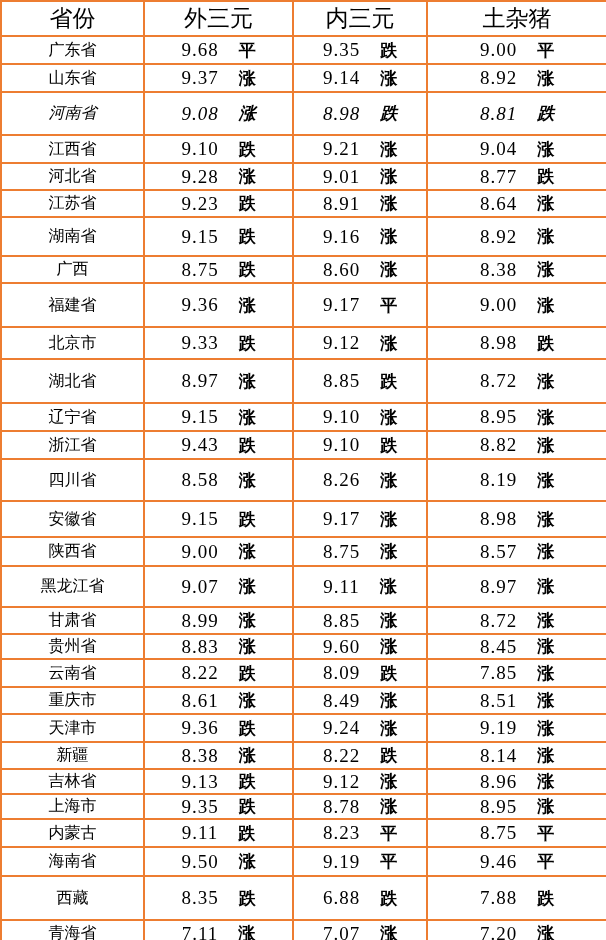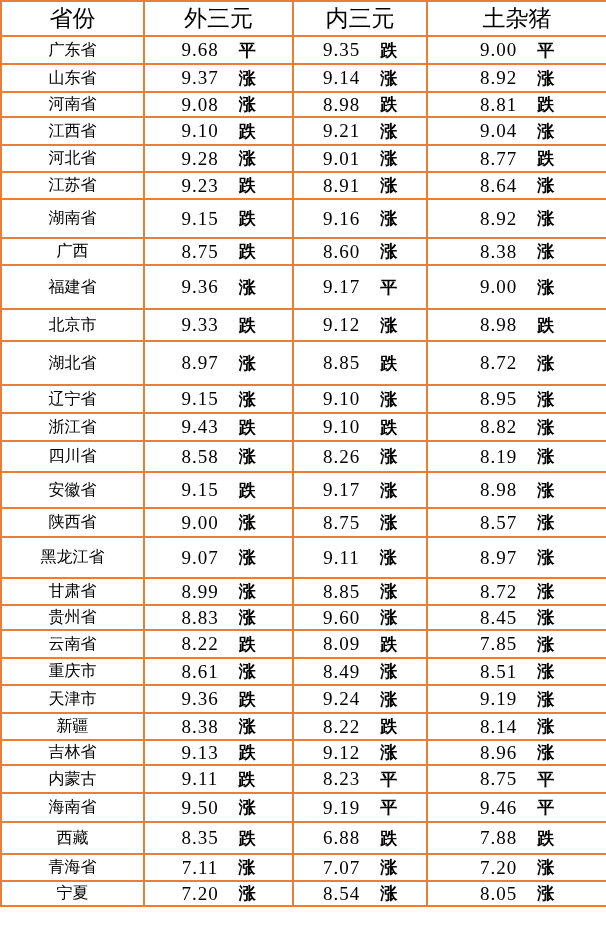--- a/index.html
+++ b/index.html
@@ -112,21 +112,21 @@
         <span class="trend">涨</span>
       </div>
     </td>
     <td class="val-cell">
       <div class="cell-wrap">
         <span class="val">8.92</span>
         <span class="trend">涨</span>
       </div>
     </td>
   </tr>
-      <tr style="height: 25px;">
+      <tr style="height: 43px; font-style: italic;">
     <td class="province-cell">
       <span>河南省</span>
     </td>
     <td class="val-cell">
       <div class="cell-wrap">
         <span class="val">9.08</span>
         <span class="trend">涨</span>
       </div>
     </td>
     <td class="val-cell">
@@ -365,21 +365,21 @@
         <span class="trend">跌</span>
       </div>
     </td>
     <td class="val-cell">
       <div class="cell-wrap">
         <span class="val">8.82</span>
         <span class="trend">涨</span>
       </div>
     </td>
   </tr>
-      <tr style="height: 31px;">
+      <tr style="height: 42px;">
     <td class="province-cell">
       <span>四川省</span>
     </td>
     <td class="val-cell">
       <div class="cell-wrap">
         <span class="val">8.58</span>
         <span class="trend">涨</span>
       </div>
     </td>
     <td class="val-cell">
@@ -614,20 +614,43 @@
     </td>
     <td class="val-cell">
       <div class="cell-wrap">
         <span class="val">9.12</span>
         <span class="trend">涨</span>
       </div>
     </td>
     <td class="val-cell">
       <div class="cell-wrap">
         <span class="val">8.96</span>
+        <span class="trend">涨</span>
+      </div>
+    </td>
+  </tr>
+      <tr style="height: 25px;">
+    <td class="province-cell">
+      <span>上海市</span>
+    </td>
+    <td class="val-cell">
+      <div class="cell-wrap">
+        <span class="val">9.35</span>
+        <span class="trend">跌</span>
+      </div>
+    </td>
+    <td class="val-cell">
+      <div class="cell-wrap">
+        <span class="val">8.78</span>
+        <span class="trend">涨</span>
+      </div>
+    </td>
+    <td class="val-cell">
+      <div class="cell-wrap">
+        <span class="val">8.95</span>
         <span class="trend">涨</span>
       </div>
     </td>
   </tr>
       <tr style="height: 28px;">
     <td class="province-cell">
       <span>内蒙古</span>
     </td>
     <td class="val-cell">
       <div class="cell-wrap">
@@ -664,21 +687,21 @@
         <span class="trend">平</span>
       </div>
     </td>
     <td class="val-cell">
       <div class="cell-wrap">
         <span class="val">9.46</span>
         <span class="trend">平</span>
       </div>
     </td>
   </tr>
-      <tr style="height: 32px;">
+      <tr style="height: 44px;">
     <td class="province-cell">
       <span>西藏</span>
     </td>
     <td class="val-cell">
       <div class="cell-wrap">
         <span class="val">8.35</span>
         <span class="trend">跌</span>
       </div>
     </td>
     <td class="val-cell">

